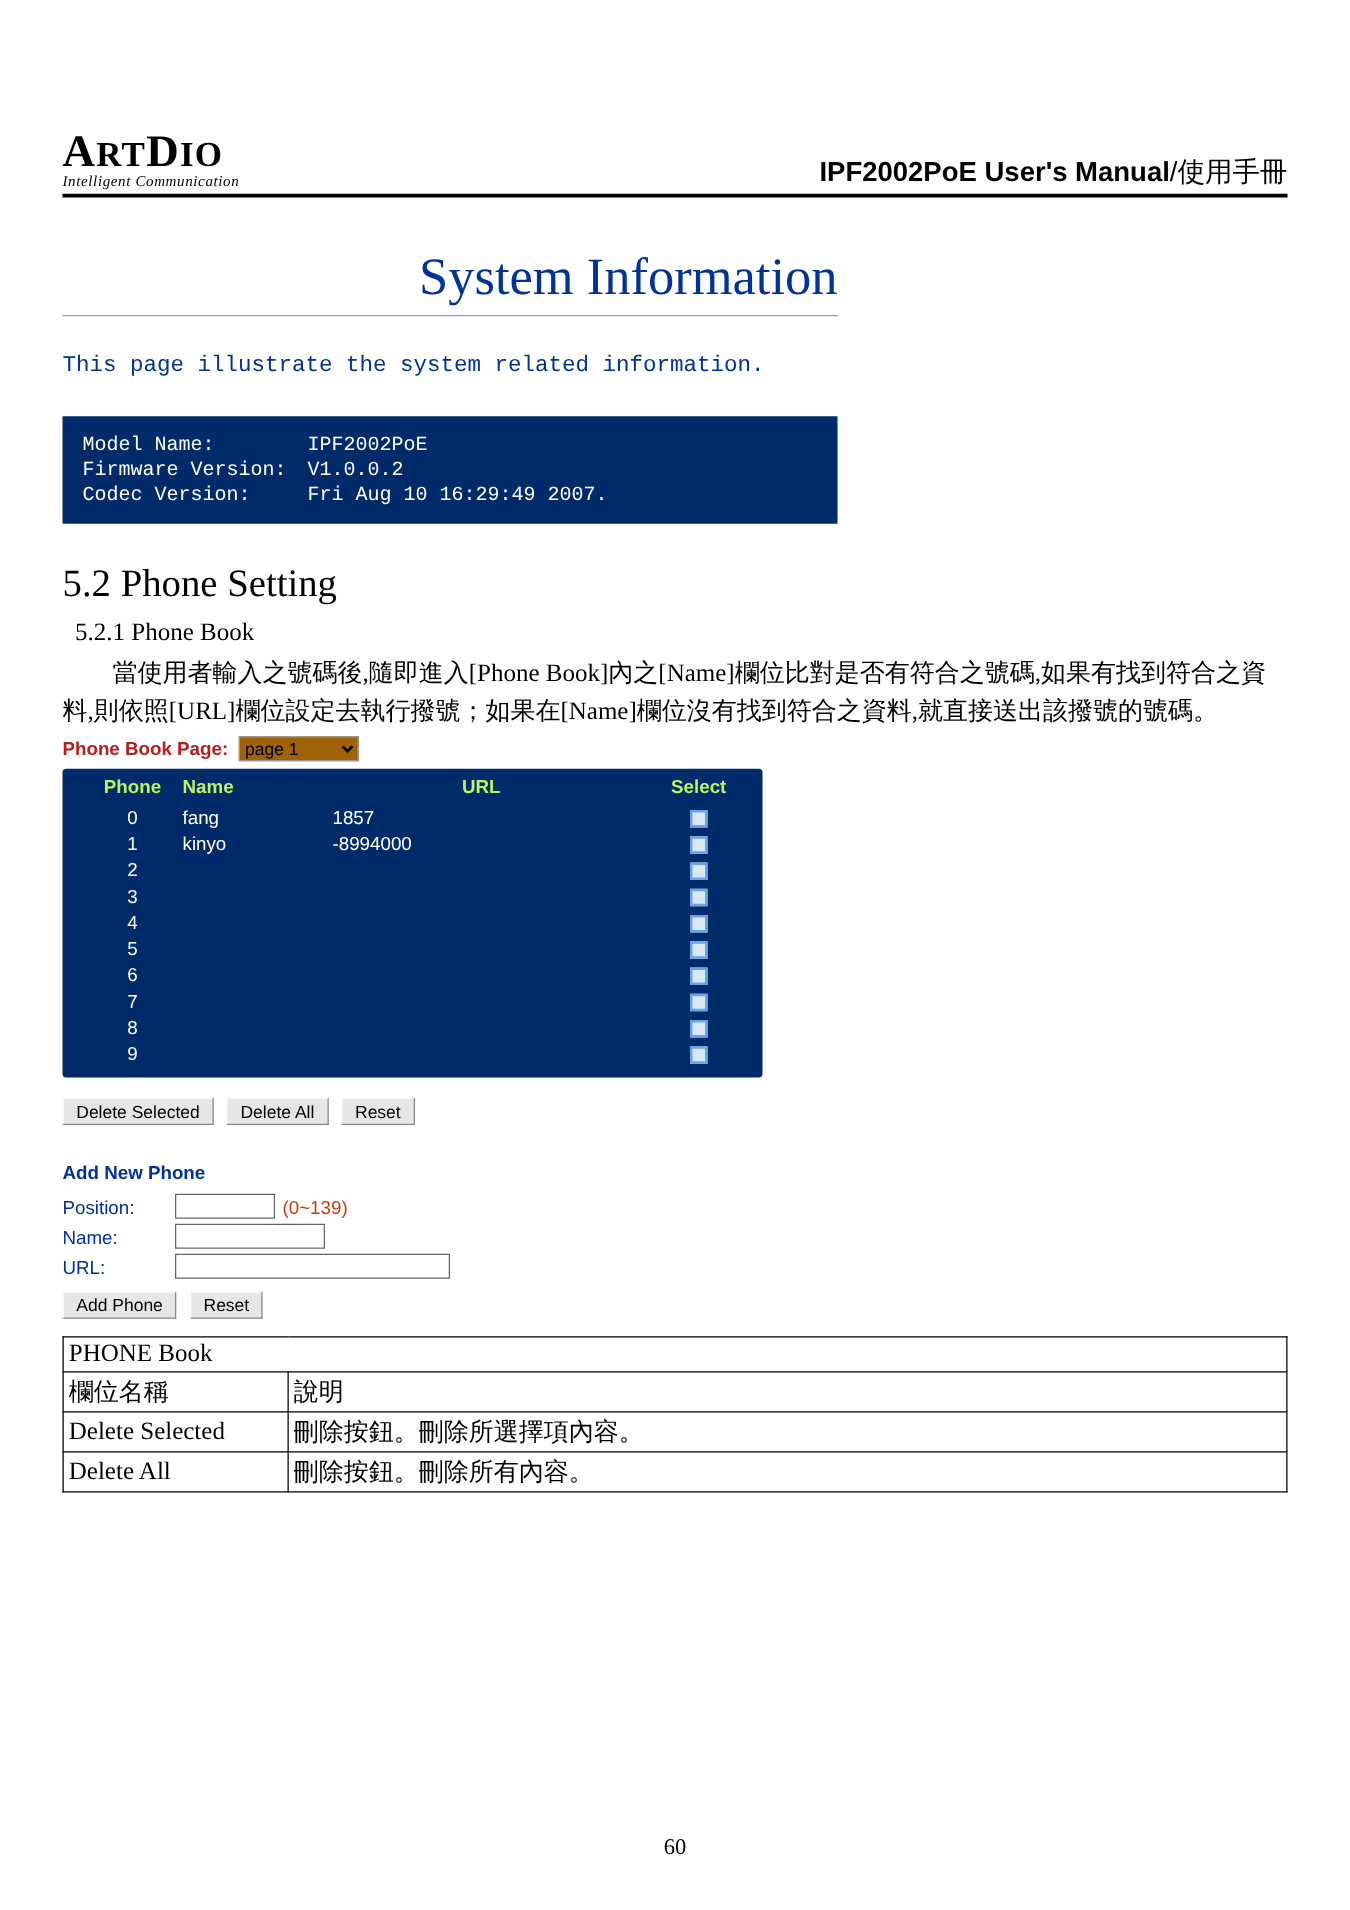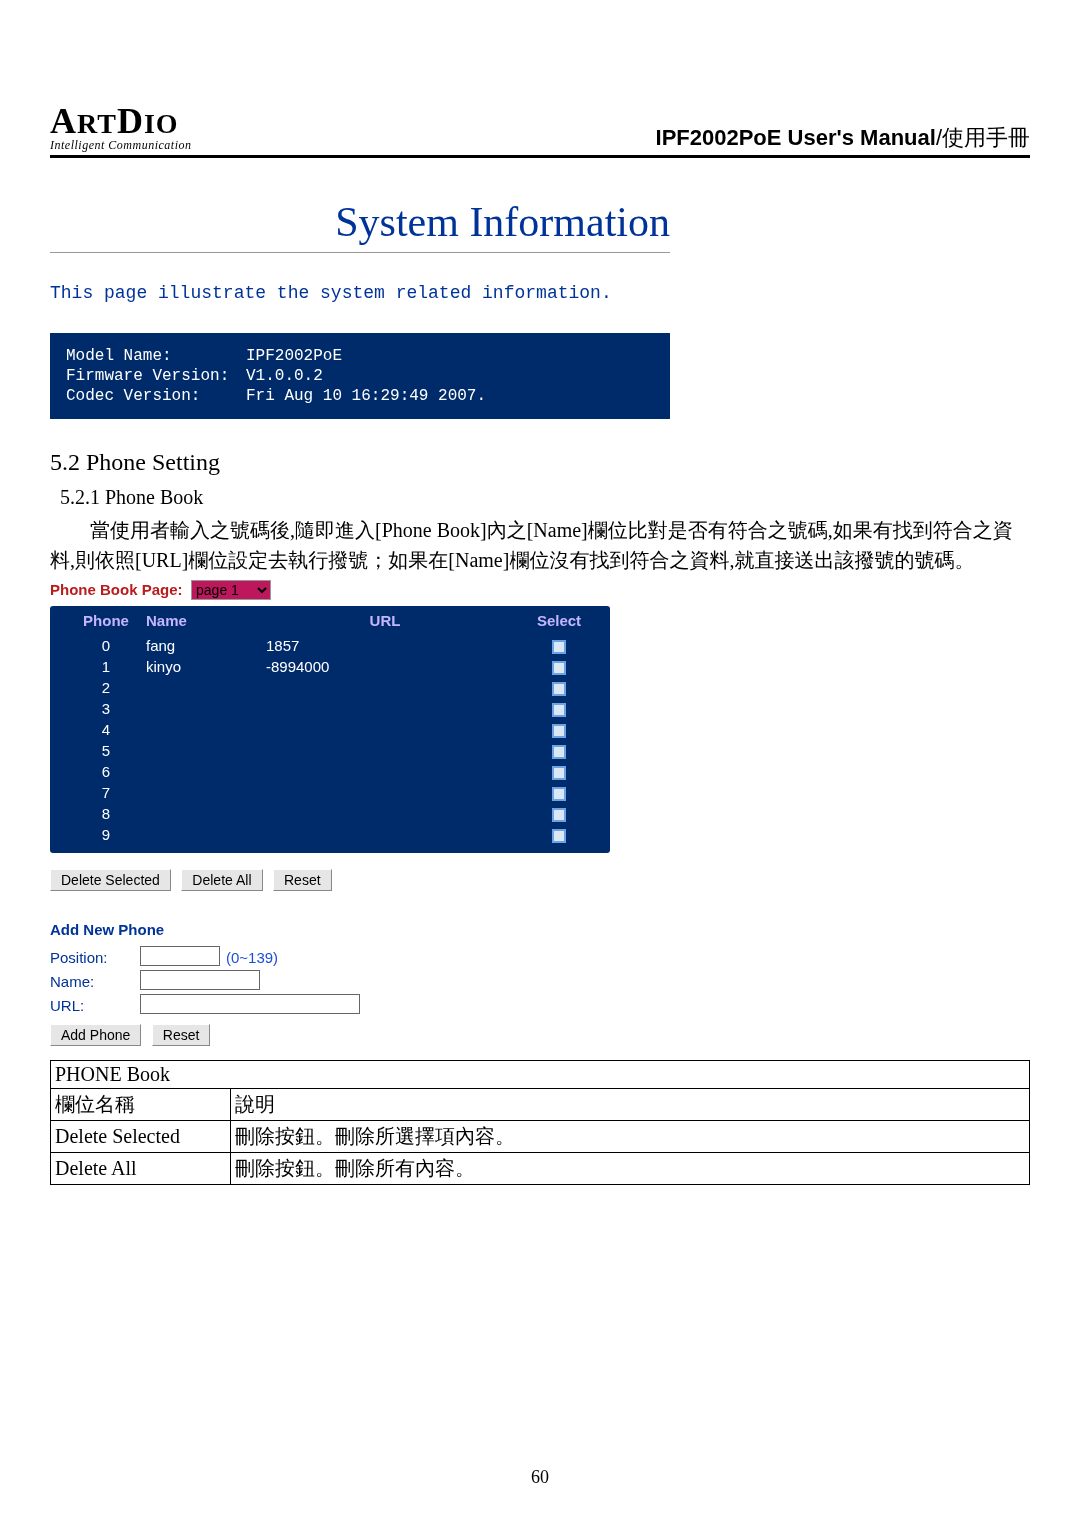--- a/index.html
+++ b/index.html
@@ -67,21 +67,21 @@
     padding: 12px 16px;
     font-family: Liberation Mono, monospace;
     font-size: 16px;
   }
   .info-row {
     display: flex;
     margin: 2px 0;
   }
   .info-label { width: 180px; }
   .section-h2 {
-    font-size: 24px;
+    font-size: 31px;
     font-weight: normal;
     margin-top: 30px;
     font-family: "Times New Roman", serif;
   }
   .section-h3 {
     font-size: 20px;
     font-weight: normal;
     margin: 10px 0 6px 10px;
     font-family: "Times New Roman", serif;
   }
@@ -95,40 +95,40 @@
     color: #b91c1c;
     font-weight: bold;
     font-family: Arial, sans-serif;
     font-size: 15px;
     margin-right: 4px;
   }
   .pb-page-row { margin: 4px 0 6px 0;}
   select.page-select {
     font-size: 14px;
     font-family: Arial, sans-serif;
-    width: 80px;
+    width: 96px;
     height: 20px;
-    background: #be185d;
+    background: #a16207;
     border: 1px solid #999;
   }
   .pb-table {
     width: 560px;
     background: #002b6b;
     color: #fff;
     font-family: Arial, sans-serif;
     font-size: 15px;
     padding: 4px 0 8px 0;
     border-radius: 3px;
   }
   .pb-table .row {
     display: flex;
     align-items: center;
     padding: 2px 16px;
   }
-  .pb-table .hdr { font-weight: bold; color: #c4b5fd; padding-bottom: 6px;}
+  .pb-table .hdr { font-weight: bold; color: #bef264; padding-bottom: 6px;}
   .pb-col-phone { width: 80px; text-align: center;}
   .pb-col-name  { width: 100px; text-align: left;}
   .pb-col-url   { flex: 1; text-align: left; padding-left: 20px;}
   .pb-col-url.hdrcell { text-align: center; padding-left:0;}
   .pb-col-select{ width: 70px; text-align: center;}
   .pb-check {
     width: 14px;
     height: 14px;
     border: 2px solid #6aa3e6;
     background: #dbe7f5;
@@ -164,21 +164,21 @@
     color: #003399;
     margin: 4px 0;
   }
   .add-label { width: 90px; }
   .add-input {
     border: 1px solid #666;
     height: 20px;
     font-size: 14px;
     padding: 0 4px;
   }
-  .add-hint { color: #1d4ed8; margin-left: 6px;}
+  .add-hint { color: #c2410c; margin-left: 6px;}
   .explain-table {
     border: 1px solid #000;
     border-collapse: collapse;
     width: 100%;
     font-family: "Times New Roman", serif;
     font-size: 20px;
   }
   .explain-table td, .explain-table th {
     border: 1px solid #000;
     padding: 2px 4px;

